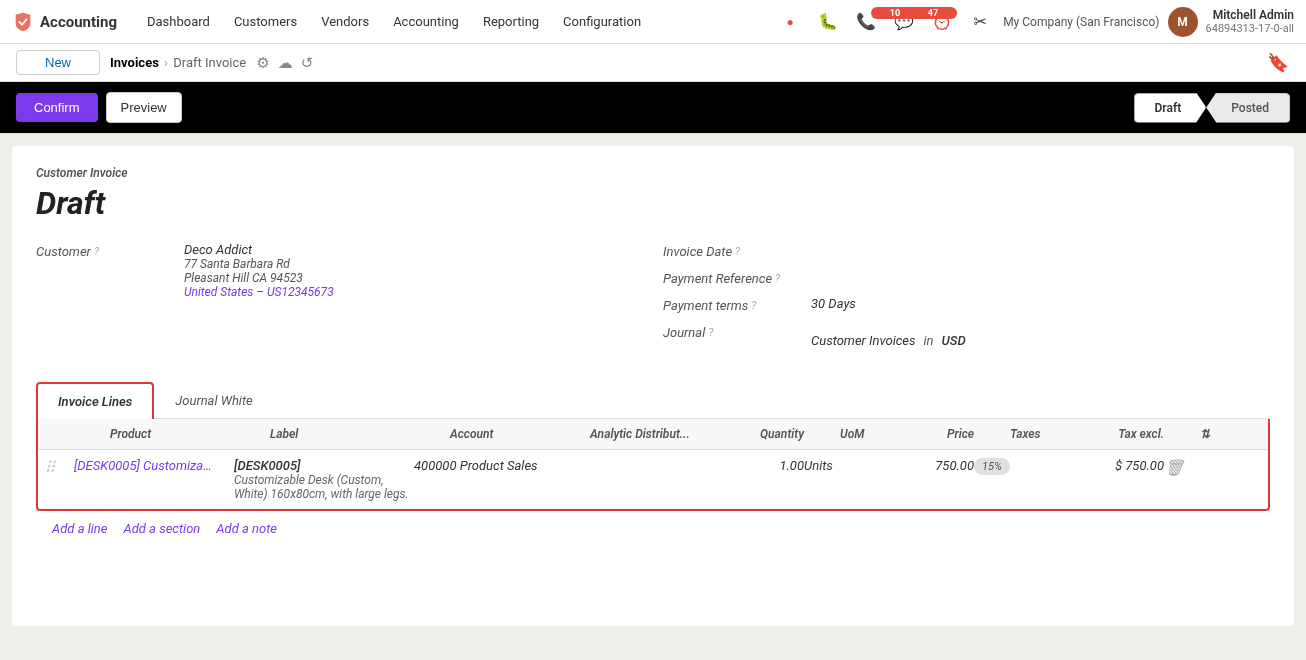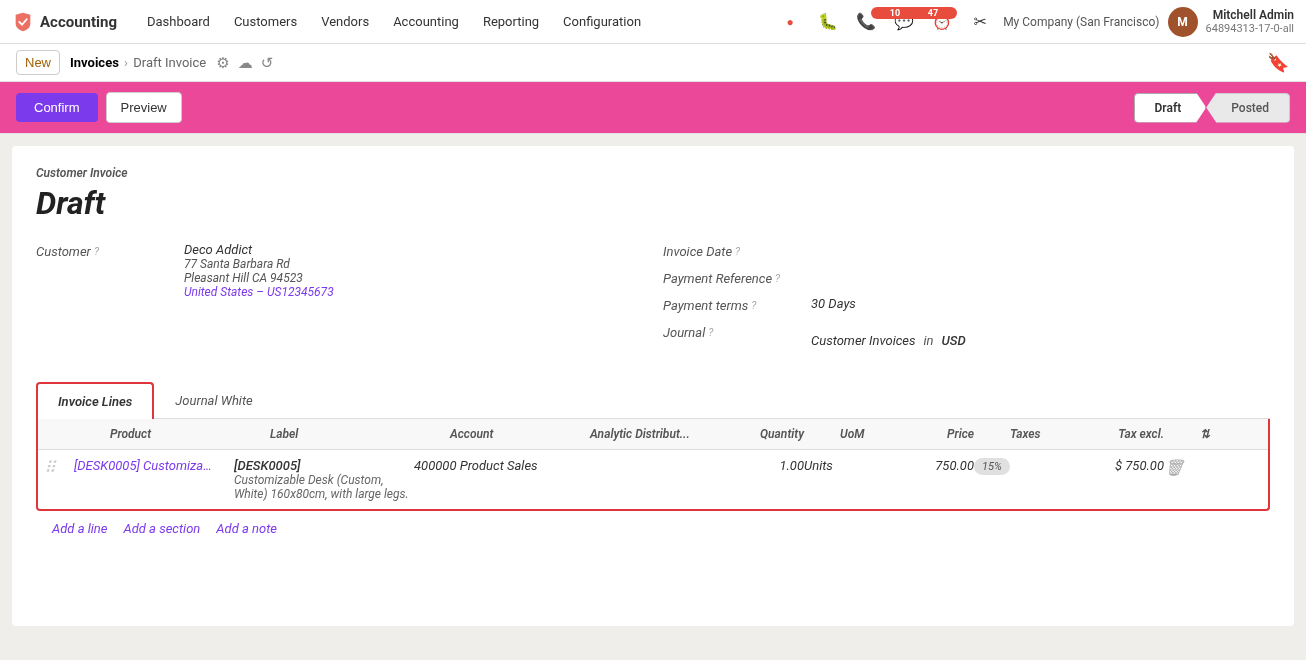--- a/index.html
+++ b/index.html
@@ -100,24 +100,24 @@
       display: flex;
       align-items: center;
       padding: 6px 16px;
       border-bottom: 1px solid #e0e0e0;
       gap: 10px;
     }
     .new-btn {
       background: #fff;
       border: 1px solid #ccc;
       border-radius: 4px;
-      padding: 4px 8px;
-      font-size: 13px;
-      cursor: pointer;
-      color: #a16207;
+      padding: 4px 28px;
+      font-size: 13px;
+      cursor: pointer;
+      color: #0369a1;
     }
     .breadcrumb-text {
       font-size: 13px;
     }
     .breadcrumb-text .parent-link {
       color: #000000;
       cursor: pointer;
       text-decoration: none;
       font-weight: bold;
     }
@@ -135,21 +135,21 @@
     }
     .bookmark-btn {
       margin-left: auto;
       cursor: pointer;
       color: #888;
       font-size: 18px;
     }
 
     
     .action-bar {
-      background: #ec4899;
+      background: #000000;
       padding: 10px 16px;
       display: flex;
       align-items: center;
       gap: 8px;
       border-bottom: 1px solid #e0e0e0;
     }
     .btn-confirm {
       background: #7c3aed;
       color: #fff;
       border: none;

